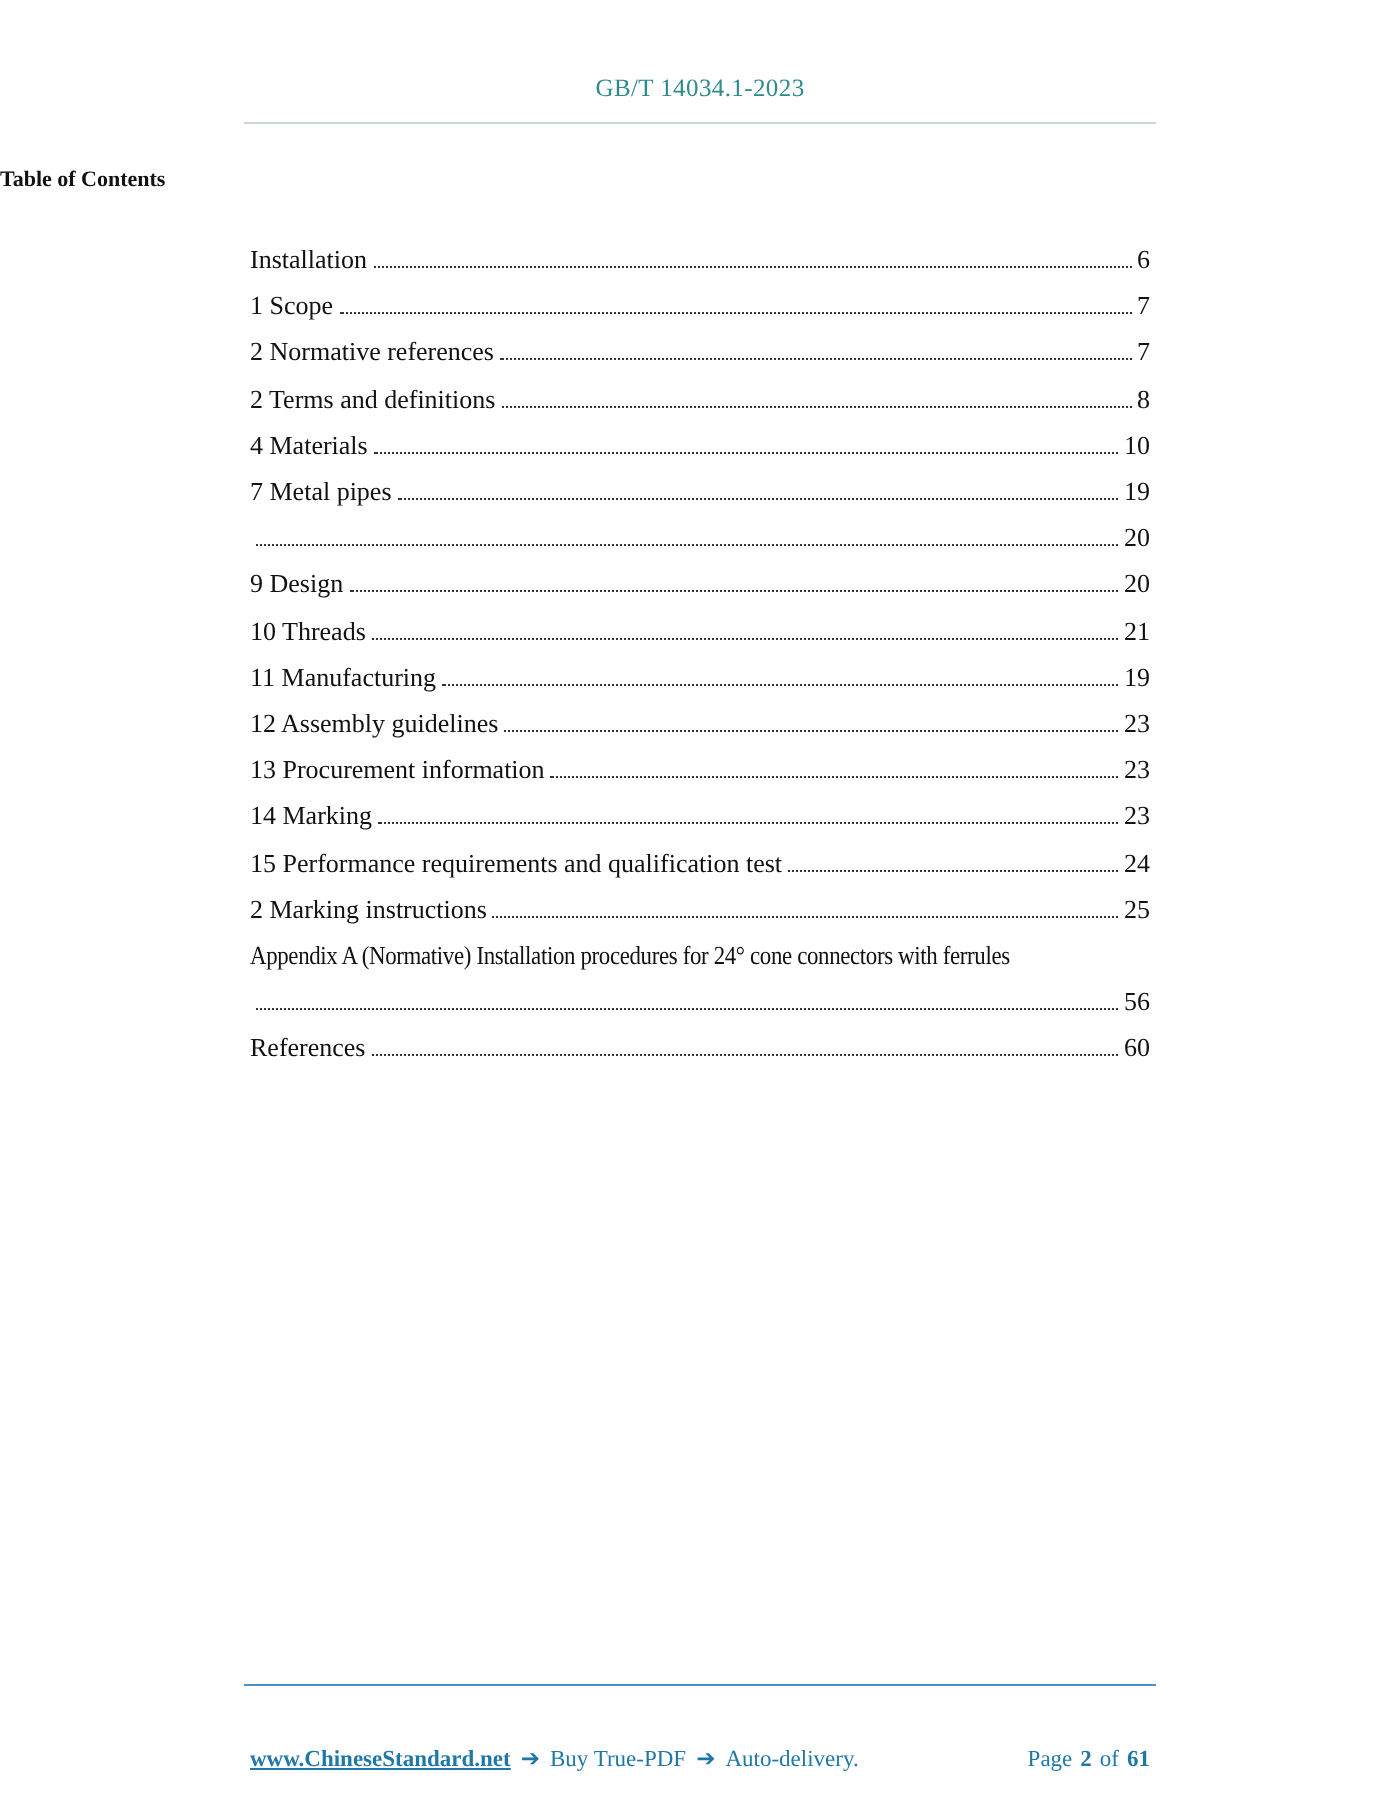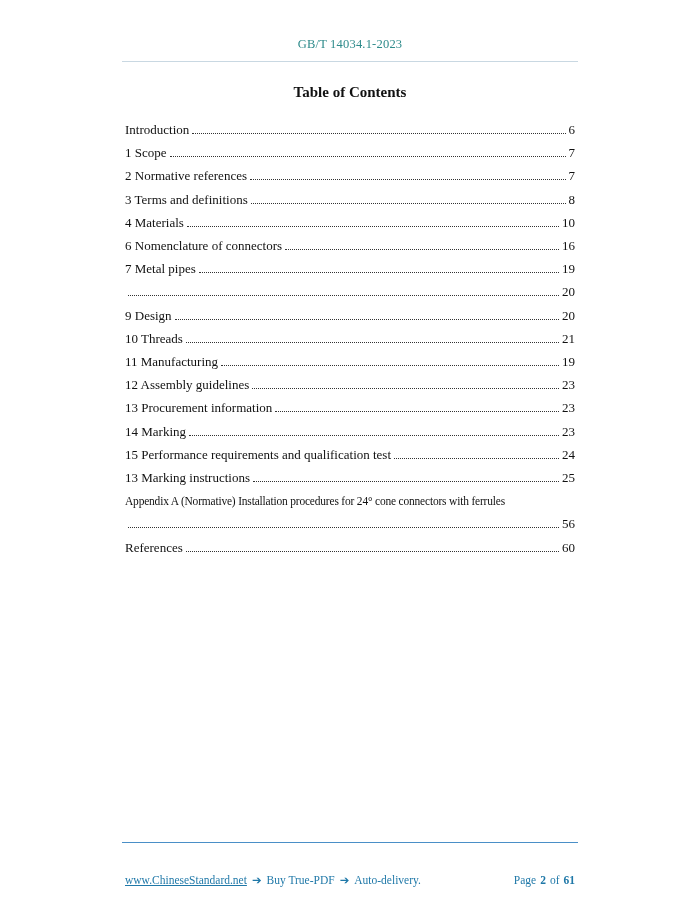--- a/index.html
+++ b/index.html
@@ -26,22 +26,22 @@
   .header-rule {
     position: absolute;
     top: 61px; left: 122px; right: 122px;
     border-top: 1px solid var(--header-rule, #C9D8E2);
   }
 
   
   .doc-title {
     position: absolute;
     top: 84px; left: 0; right: 0;
-    text-align: center;
-    font-size: 15px;
+    text-align: left;
+    font-size: 11px;
     font-weight: 700;
   }
 
   
   .toc {
     position: absolute;
     top: 118px; left: 125px; right: 125px;
     font-size: 13px;
   }
   .toc-row { display: flex; align-items: baseline; }
@@ -74,71 +74,66 @@
   .footer {
     position: absolute;
     top: 849px; left: 125px; right: 125px;
     display: flex;
     justify-content: space-between;
     align-items: baseline;
     font-size: 11.5px;
     color: var(--footer-text, #1F78A8);
   }
   .footer-left { display: flex; gap: 5px; align-items: baseline; }
-  .footer-link { text-decoration: underline; cursor: pointer; }
+  .footer-link { text-decoration: underline; cursor: pointer; font-weight: bold; }
   .page-info { display: flex; gap: 4px; align-items: baseline; margin-top: 25px; }
   .bold { font-weight: 700; }
 </style>
 </head>
 <body>
 
 <div class="header">GB/T 14034.1-2023</div>
 <div class="header-rule"></div>
 
 <div class="doc-title">Table of Contents</div>
 
 <div class="toc">
 
 
   <div class="toc-row">
-    <span class="toc-label">Introduction</span>
+    <span class="toc-label">Installation</span>
     <span class="toc-dots"></span>
     <span class="toc-page">6</span>
   </div>
 
   <div class="toc-row">
     <span class="toc-label">1 Scope</span>
     <span class="toc-dots"></span>
     <span class="toc-page">7</span>
   </div>
 
   <div class="toc-row">
     <span class="toc-label">2 Normative references</span>
     <span class="toc-dots"></span>
     <span class="toc-page">7</span>
   </div>
 
   <div class="toc-row">
-    <span class="toc-label">3 Terms and definitions</span>
+    <span class="toc-label">2 Terms and definitions</span>
     <span class="toc-dots"></span>
     <span class="toc-page">8</span>
   </div>
 
   <div class="toc-row">
     <span class="toc-label">4 Materials</span>
     <span class="toc-dots"></span>
     <span class="toc-page">10</span>
   </div>
 
 
-  <div class="toc-row">
-    <span class="toc-label">6 Nomenclature of connectors</span>
-    <span class="toc-dots"></span>
-    <span class="toc-page">16</span>
-  </div>
 
   <div class="toc-row">
     <span class="toc-label">7 Metal pipes</span>
     <span class="toc-dots"></span>
     <span class="toc-page">19</span>
   </div>
 
   <div class="toc-row">
     <span class="toc-dots"></span>
     <span class="toc-page">20</span>
@@ -180,21 +175,21 @@
     <span class="toc-page">23</span>
   </div>
 
   <div class="toc-row">
     <span class="toc-label">15 Performance requirements and qualification test</span>
     <span class="toc-dots"></span>
     <span class="toc-page">24</span>
   </div>
 
   <div class="toc-row">
-    <span class="toc-label">13 Marking instructions</span>
+    <span class="toc-label">2 Marking instructions</span>
     <span class="toc-dots"></span>
     <span class="toc-page">25</span>
   </div>
 
   <div class="toc-entry-wrap">
     <span class="toc-long-label">Appendix A (Normative) Installation procedures for 24° cone connectors with ferrules</span>
     <div class="toc-row">
       <span class="toc-dots"></span>
       <span class="toc-page">56</span>
     </div>

